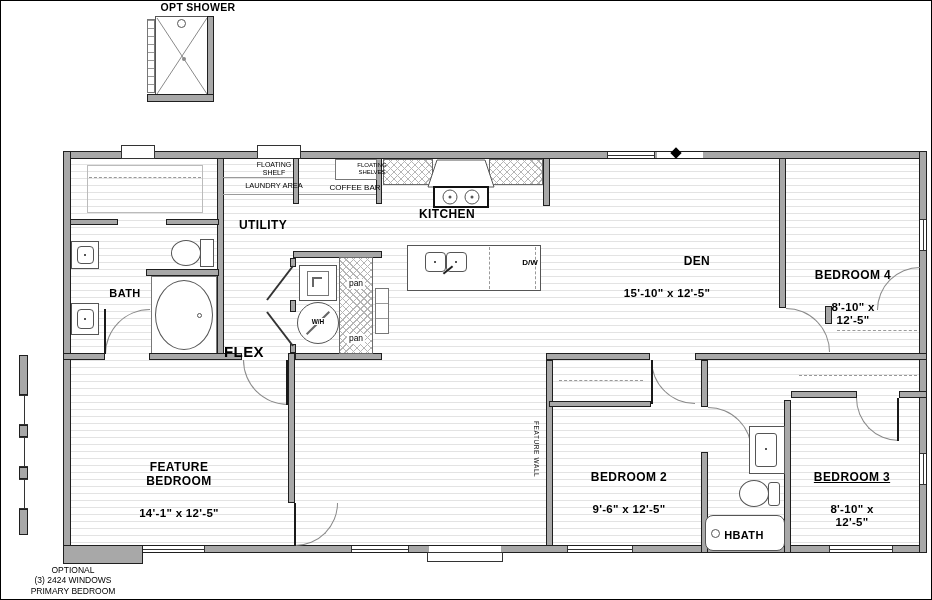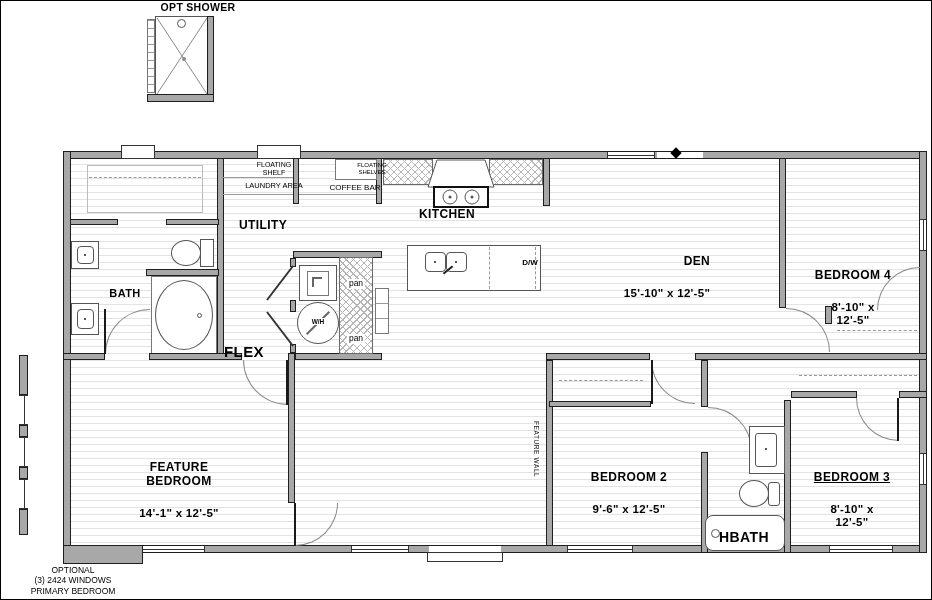--- a/index.html
+++ b/index.html
@@ -219,21 +219,21 @@
     <span class="dims" style="display:block;">14'-1" x  12'-5"</span>
   </div>
   <div class="lbl" style="left:628px;top:450px;">
     <span class="room" style="display:block;">BEDROOM 2</span>
     <span class="dims" style="display:block;">9'-6" x  12'-5"</span>
   </div>
   <div class="lbl" style="left:851px;top:450px;">
     <span class="room" style="display:block;text-decoration:underline;">BEDROOM 3</span>
     <span class="dims" style="display:block;">8'-10" x  12'-5"</span>
   </div>
-  <div class="lbl" style="left:743px;top:528px;font-size:14px;">HBATH</div>
+  <div class="lbl" style="left:743px;top:528px;font-size:11px;">HBATH</div>
 
   <div class="vtext" style="left:532px;top:420px;">FEATURE WALL</div>
 
   <div class="sm" style="left:257px;top:160px;font-size:7px;">FLOATING
 SHELF</div>
   <div class="sm" style="left:257px;top:181px;font-size:7.5px;">LAUNDRY AREA</div>
   <div class="sm" style="left:338px;top:183px;font-size:8px;">COFFEE BAR</div>
   <div class="sm" style="left:355px;top:161px;font-size:6px;">FLOATING
 SHELVES</div>
 

